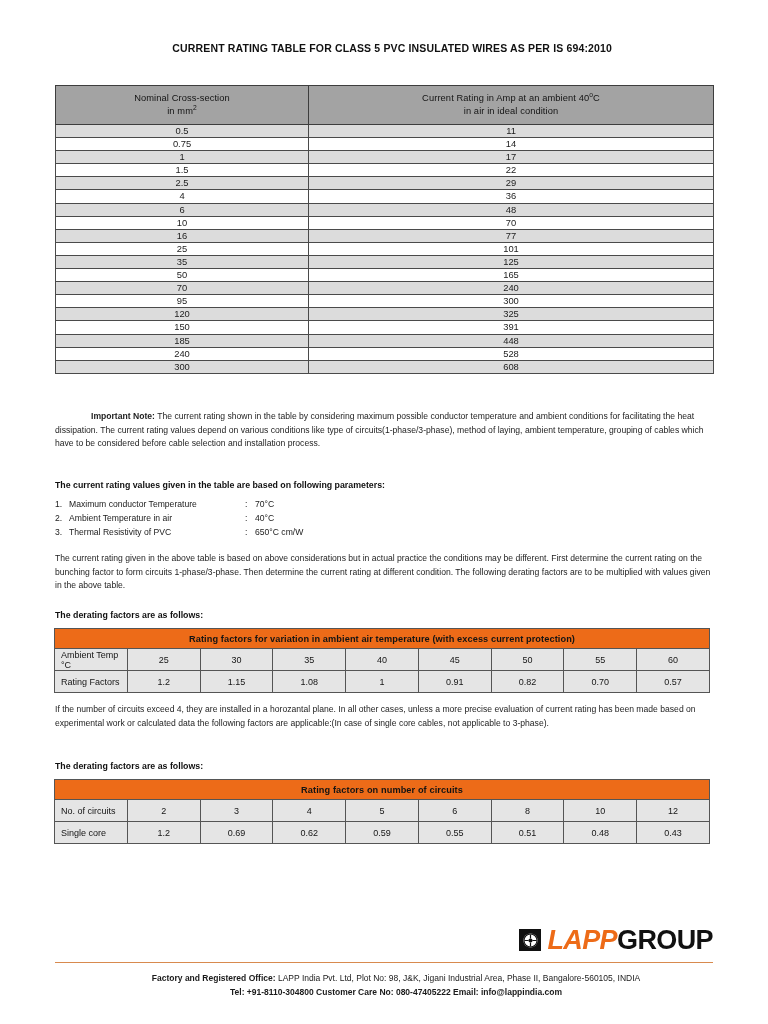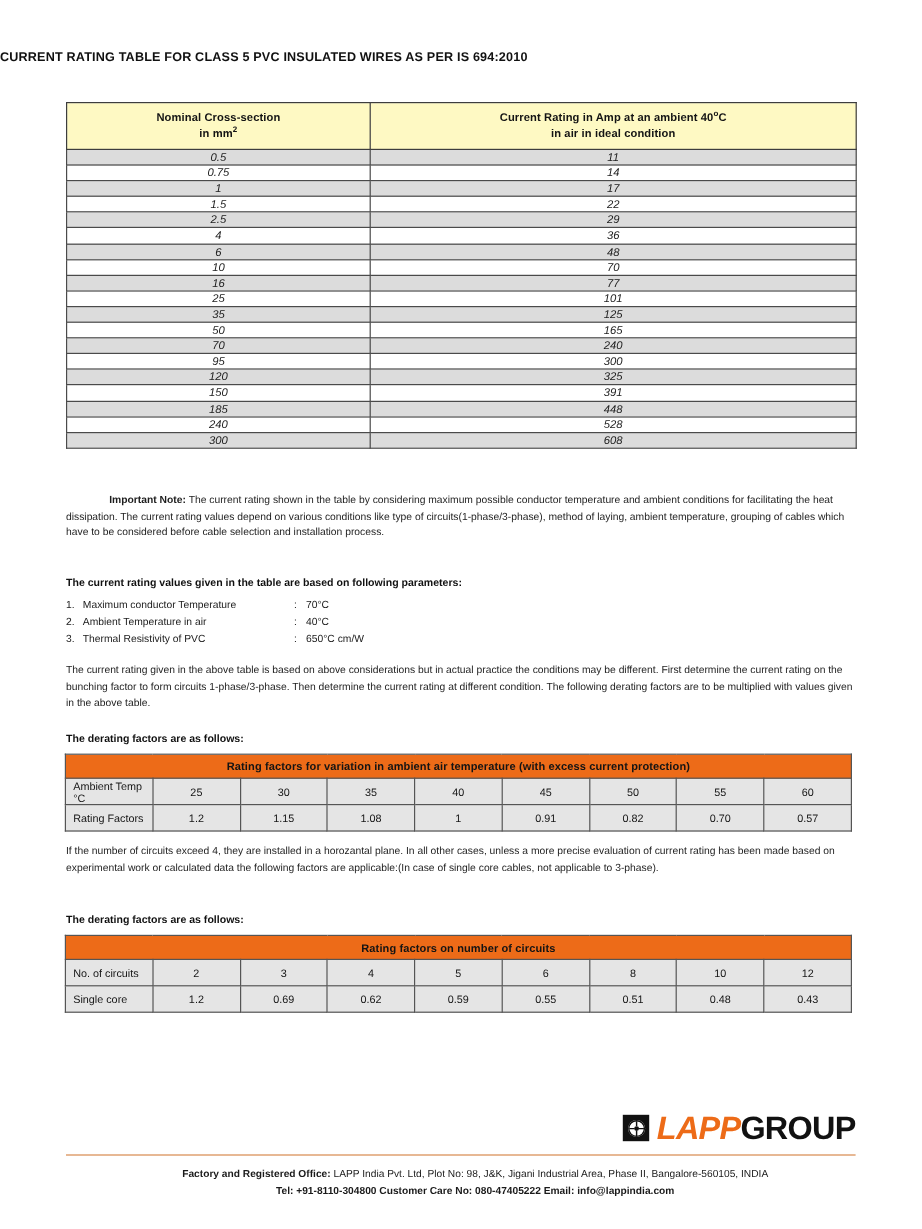--- a/index.html
+++ b/index.html
@@ -21,21 +21,21 @@
     width: 768px;
     height: 1024px;
     box-sizing: border-box;
   }
 
   
   .doc-title {
     position: absolute;
     left: 0; top: 42px;
     width: 612px;
-    text-align: left;
+    text-align: right;
     font-size: 10.5px;
     font-weight: bold;
     letter-spacing: 0.15px;
     color: #111111;
   }
 
   
   .main-table {
     position: absolute;
     left: 55px; top: 85px;
@@ -43,36 +43,35 @@
     border-collapse: collapse;
     table-layout: fixed;
   }
   .main-table th, .main-table td {
     border: 1px solid #4a4a4a;
     padding: 0;
     text-align: center;
     vertical-align: middle;
   }
   .main-table thead th {
-    background: #fef9c3;
+    background: #a3a3a3;
     color: #141414;
     font-size: 9.3px;
-    font-weight: bold;
+    font-weight: normal;
     height: 38px;
     line-height: 1.35;
     letter-spacing: 0.1px;
     border-color: #3d3d3d;
   }
   .main-table tbody td {
     font-size: 9.4px;
     height: 12.1px;
     line-height: 12.1px;
     color: #1c1c1c;
     background: #ffffff;
-    font-style: italic;
   }
   .main-table tbody tr.alt td {
     background: #dcdcdc;
   }
   .col-a { width: 253px; }
   .col-b { width: 405px; }
   sup { font-size: 0.72em; vertical-align: super; line-height: 0; }
 
   
   .para {

